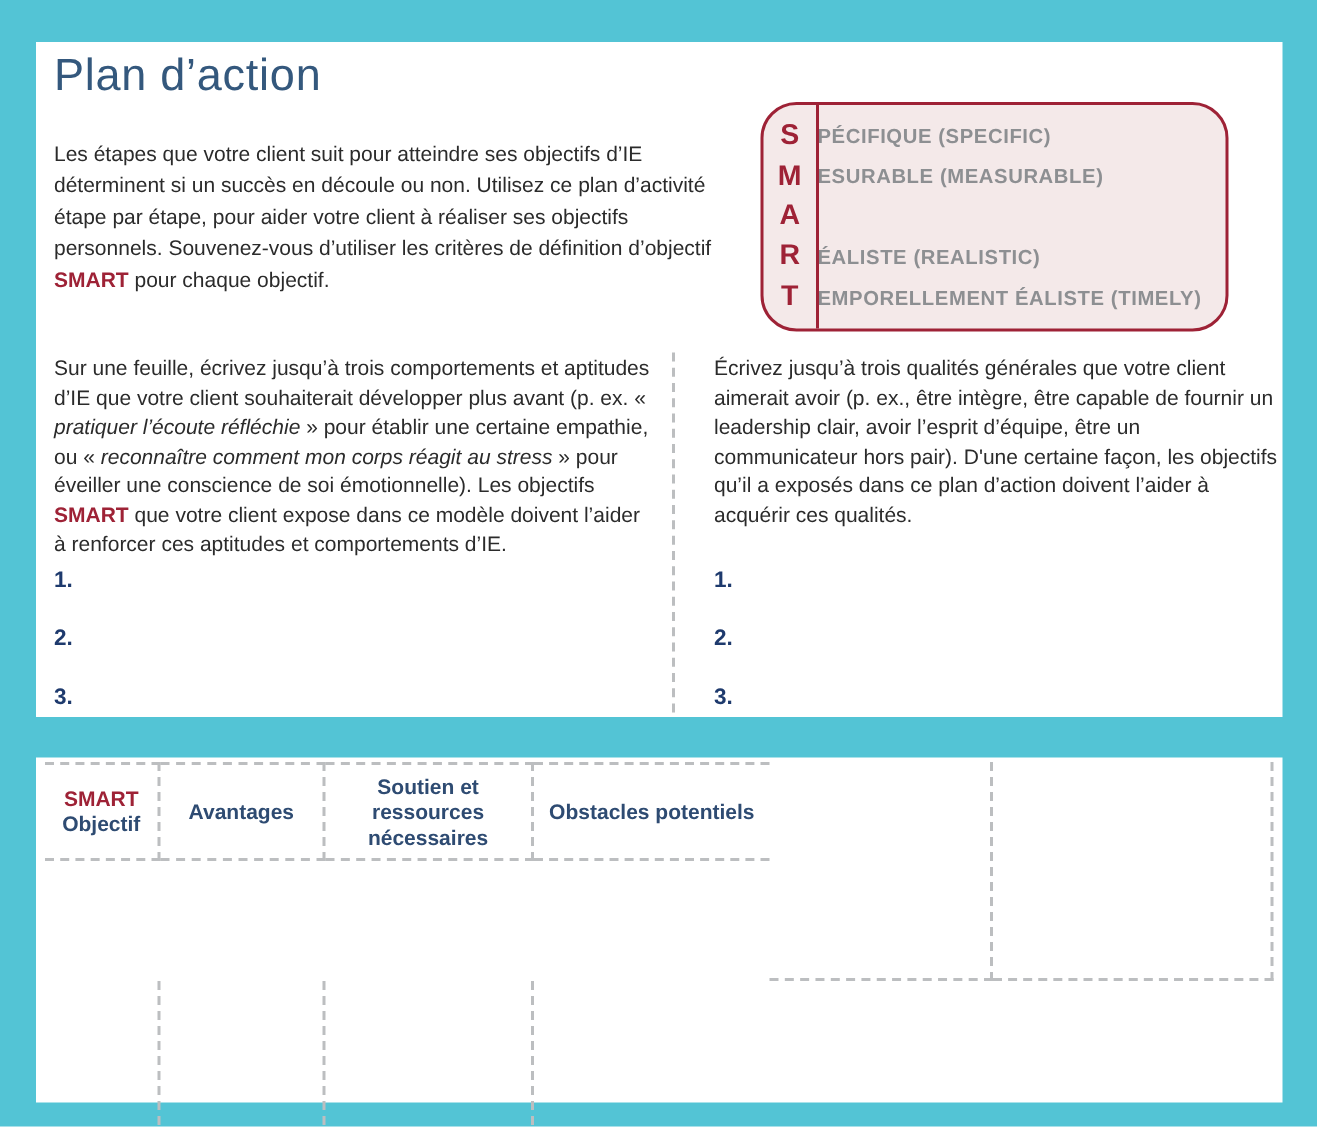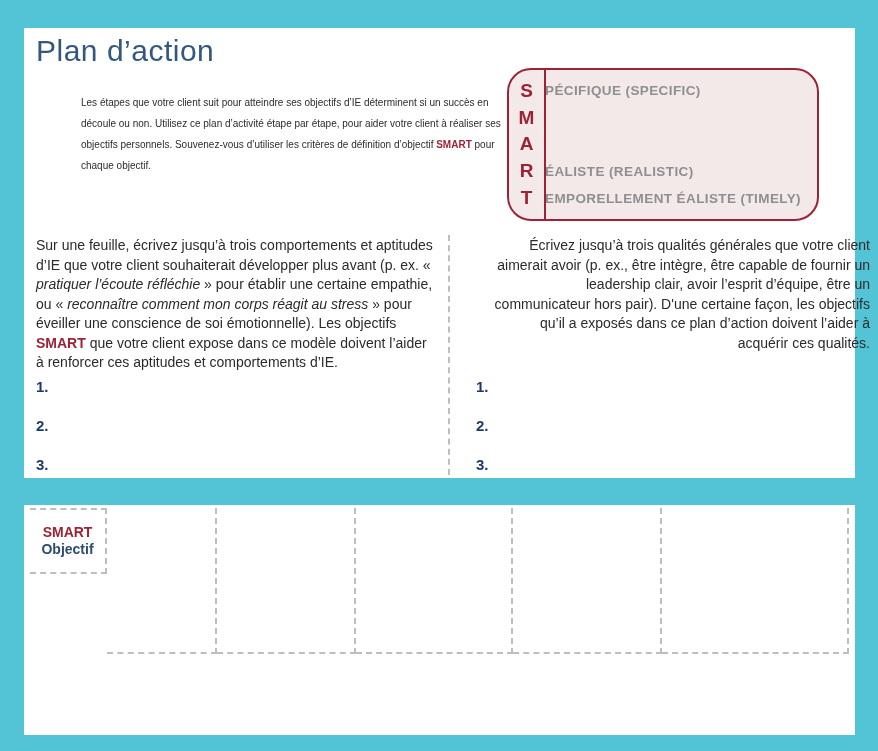--- a/index.html
+++ b/index.html
@@ -16,21 +16,21 @@
   .card-table { left:24px; top:505px; width:831px; height:230px; }
 
   
   .title {
     position:absolute; left:12px; top:6px;
     font-size:30px; font-weight:400; letter-spacing:.5px;
     color:#34587d;
   }
   .intro {
     position:absolute; left:12px; top:64px; width:444px;
-    font-size:10px; line-height:21px;margin-left:45px;
+    font-size:14px; line-height:21px;
   }
   .crimson { color:#9e2236; font-weight:bold; }
 
   .smart-box {
     position:absolute; left:483px; top:40px; width:312px; height:153px;
     background:#f4e9e9;
     border:2px solid #9e2236; border-radius:24px;
     display:flex; flex-direction:column; justify-content:space-evenly;
     padding:5px 0;
   }
@@ -48,21 +48,21 @@
     color:#8d8f92; font-weight:bold; font-size:13.5px; letter-spacing:.4px;
     white-space:nowrap;
   }
 
   .col-divider {
     position:absolute; left:424px; top:207px; height:240px; width:0;
     border-left:2px dashed #bcbec0;
   }
   .text-col { position:absolute; top:208px; font-size:14px; line-height:19.5px; }
   .text-col.left  { left:12px;  width:400px; }
-  .text-col.right { left:468px; width:378px;text-align:right; }
+  .text-col.right { left:452px; width:378px; }
 
   .goal-list { position:absolute; top:350px; list-style:none; }
   .goal-list.left  { left:12px; }
   .goal-list.right { left:452px; }
   .goal-list li {
     font-weight:bold; color:#1e3a6d; font-size:15px;
     height:15px; margin-bottom:24px;
   }
 
   
@@ -99,20 +99,21 @@
     <p class="intro"><span>Les étapes que votre client suit pour atteindre ses objectifs d’IE déterminent si un succès en découle ou non. Utilisez ce plan d’activité étape par étape, pour aider votre client à réaliser ses objectifs personnels. Souvenez-vous d’utiliser les critères de définition d’objectif </span><span class="crimson">SMART</span><span> pour chaque objectif.</span></p>
 
     <div class="smart-box">
       <div class="smart-divider"></div>
       <div class="smart-row">
         <span class="smart-letter">S</span>
         <span class="smart-def">PÉCIFIQUE (SPECIFIC)</span>
       </div>
       <div class="smart-row">
         <span class="smart-letter">M</span>
+        <span class="smart-def">ESURABLE (MEASURABLE)</span>
       </div>
       <div class="smart-row">
         <span class="smart-letter">A</span>
       </div>
       <div class="smart-row">
         <span class="smart-letter">R</span>
         <span class="smart-def">ÉALISTE (REALISTIC)</span>
       </div>
       <div class="smart-row">
         <span class="smart-letter">T</span>
@@ -139,20 +140,23 @@
     </ol>
   </div>
 
   <div class="card card-table">
     <div class="goal-table">
 
       <div class="gt-header">
         <span class="hdr-accent">SMART</span>
         <span class="hdr-line">Objectif</span>
       </div>
+      <div class="gt-header">Avantages</div>
+      <div class="gt-header">Soutien et ressources nécessaires</div>
+      <div class="gt-header last">Obstacles potentiels</div>
 
       <div class="gt-cell"></div>
       <div class="gt-cell"></div>
       <div class="gt-cell"></div>
       <div class="gt-cell"></div>
       <div class="gt-cell"></div>
       <div class="gt-cell last"></div>
 
     </div>
   </div>

